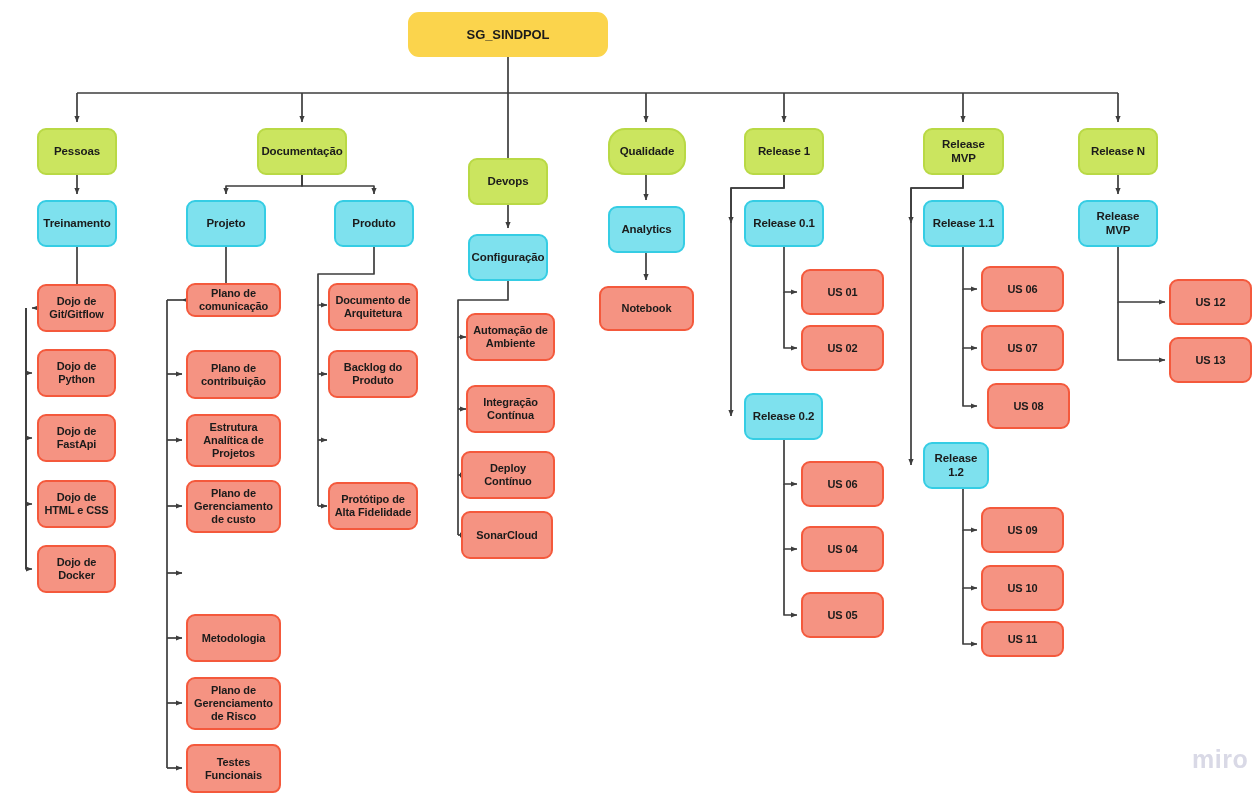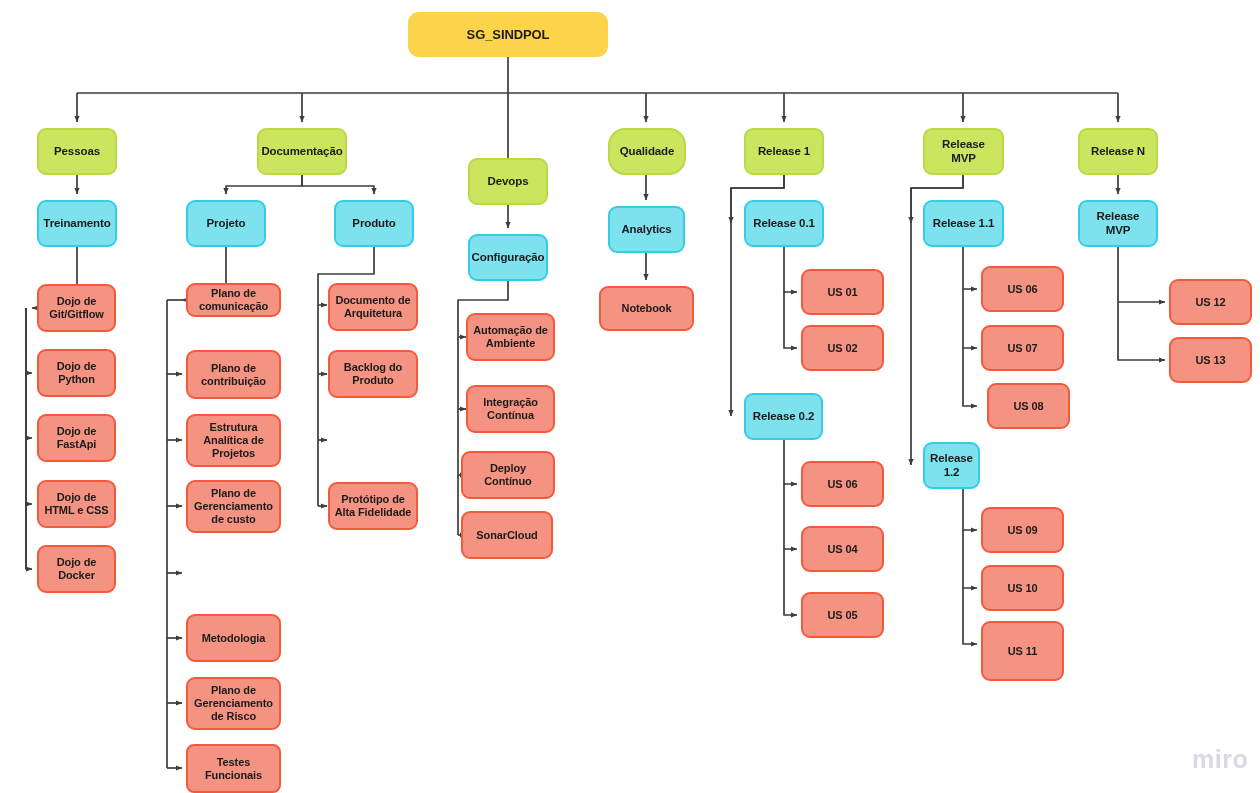--- a/index.html
+++ b/index.html
@@ -210,21 +210,21 @@
   </div>
   <div class="node lvl3" style="left:744px; top:200px; width:80px; height:47px;">
     <span>Release 0.1</span>
   </div>
   <div class="node lvl3" style="left:744px; top:393px; width:79px; height:47px;">
     <span>Release 0.2</span>
   </div>
   <div class="node lvl3" style="left:923px; top:200px; width:81px; height:47px;">
     <span>Release 1.1</span>
   </div>
-  <div class="node lvl3" style="left:923px; top:442px; width:57px; height:47px;">
+  <div class="node lvl3" style="left:923px; top:442px; width:66px; height:47px;">
     <span>Release 1.2</span>
   </div>
   <div class="node lvl3" style="left:1078px; top:200px; width:80px; height:47px;">
     <span>Release MVP</span>
   </div>
 
   <div class="node leaf" style="left:37px; top:284px; width:79px; height:48px;">
     <span>Dojo de Git/Gitflow</span>
   </div>
   <div class="node leaf" style="left:37px; top:349px; width:79px; height:48px;">
@@ -315,21 +315,21 @@
   <div class="node leaf" style="left:981px; top:383px; width:83px; height:46px;margin-left:6px;">
     <span>US 08</span>
   </div>
 
   <div class="node leaf" style="left:981px; top:507px; width:83px; height:46px;">
     <span>US 09</span>
   </div>
   <div class="node leaf" style="left:981px; top:565px; width:83px; height:46px;">
     <span>US 10</span>
   </div>
-  <div class="node leaf" style="left:981px; top:621px; width:83px; height:60px;">
+  <div class="node leaf" style="left:981px; top:621px; width:83px; height:36px;">
     <span>US 11</span>
   </div>
 
   <div class="node leaf" style="left:1169px; top:279px; width:83px; height:46px;">
     <span>US 12</span>
   </div>
   <div class="node leaf" style="left:1169px; top:337px; width:83px; height:46px;">
     <span>US 13</span>
   </div>
 

